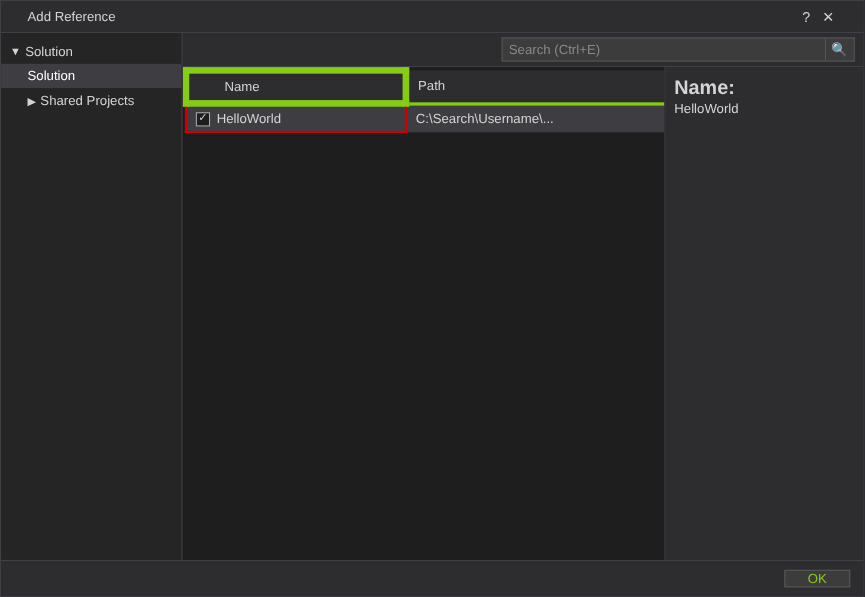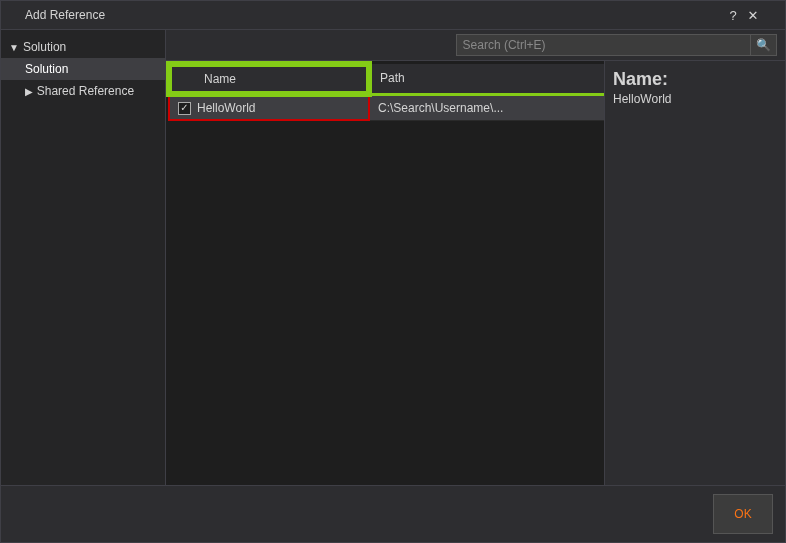--- a/index.html
+++ b/index.html
@@ -246,26 +246,26 @@
       justify-content: flex-end;
       align-items: center;
       padding: 8px 12px;
       gap: 6px;
       border-top: 1px solid #3f3f46;
       background: #2d2d30;
       flex-shrink: 0;
     }
 
     .dialog-btn {
-      padding: 12px 20px;
+      padding: 0 20px;
       font-size: 12px;
       cursor: pointer;
       border: 1px solid #555;
       background: #3c3c3c;
-      color: #f97316;
+      color: #84cc16;
       min-width: 60px;
     }
 
     .dialog-btn.primary {
       background: #3c3c3c;
     }
 
     .col-name-header {
       position: relative;
     }
@@ -289,21 +289,21 @@
       <div class="sidebar">
         <div class="sidebar-section">
           <div class="sidebar-header">
             <span class="arrow">▼</span>
             <span>Solution</span>
           </div>
           <div class="sidebar-item active">
             <span>Solution</span>
           </div>
           <div class="sidebar-item">
-            <span class="arrow" style="margin-right:4px;font-size:10px;">▶</span><span>Shared Reference</span>
+            <span class="arrow" style="margin-right:4px;font-size:10px;">▶</span><span>Shared Projects</span>
           </div>
         </div>
       </div>
 
       <div class="right-panel">
 
         <div class="search-bar">
           <div style="flex:1;"></div>
           <input class="search-input" type="text" placeholder="Search (Ctrl+E)" style="">
           <button class="search-icon-btn">🔍</button>

